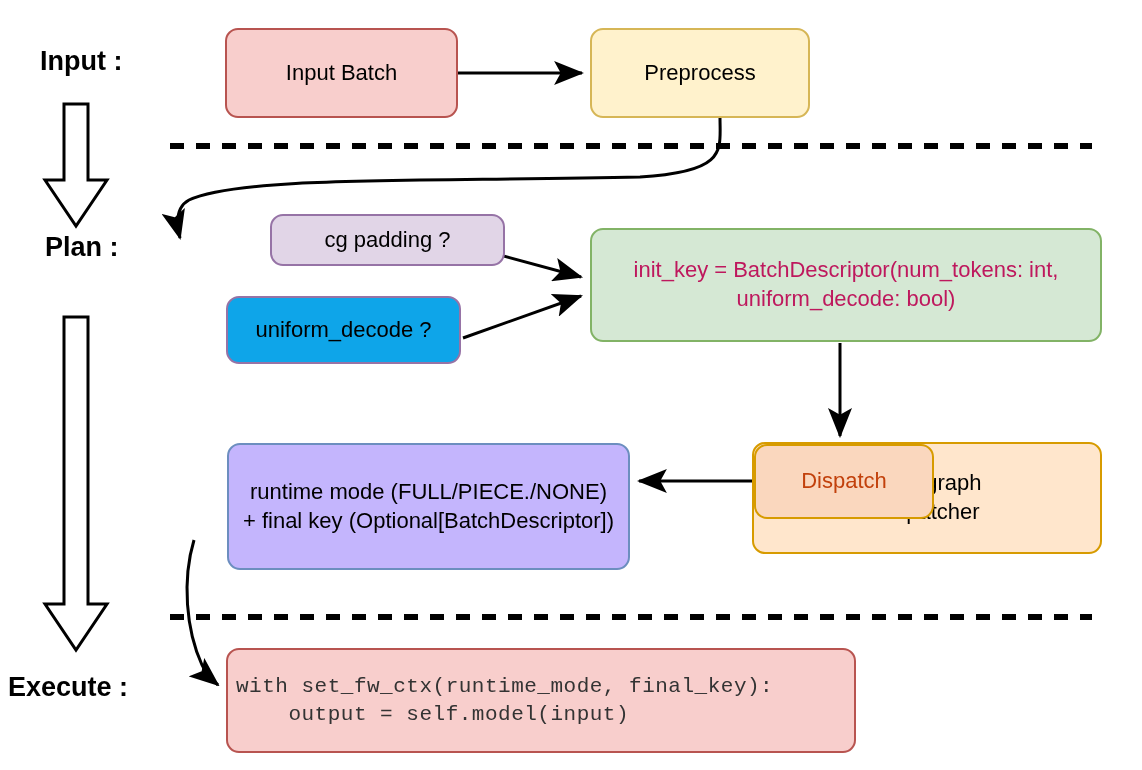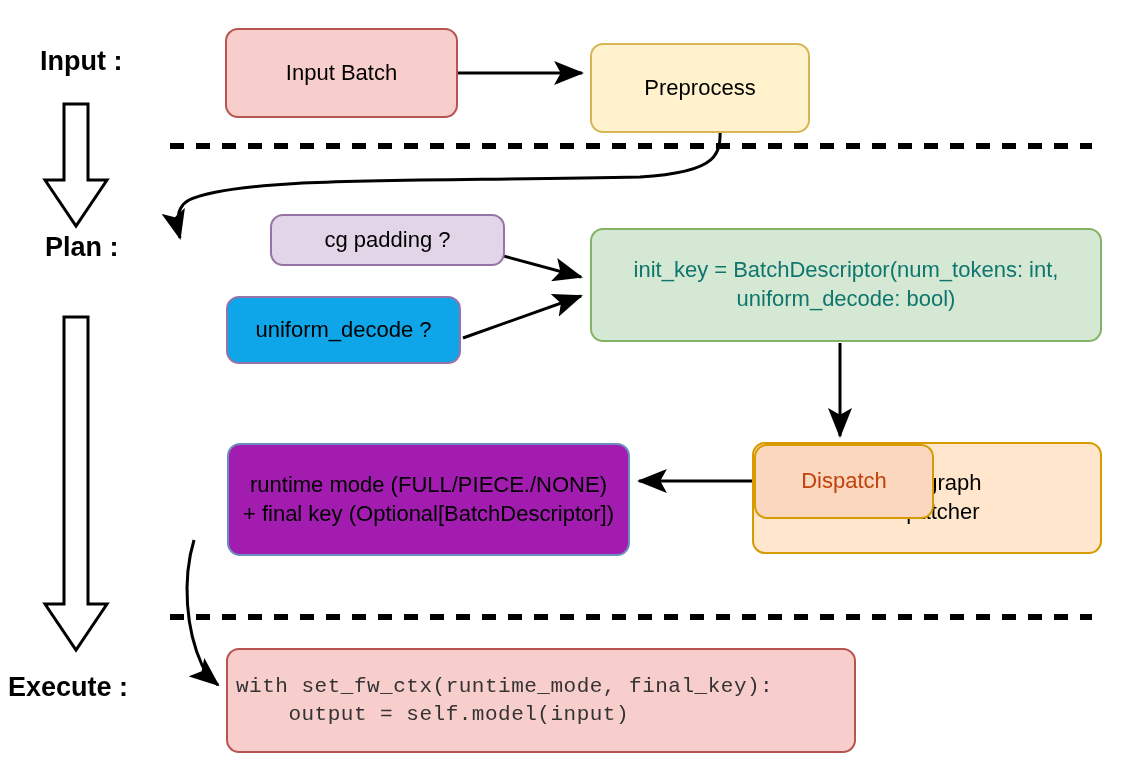--- a/index.html
+++ b/index.html
@@ -92,24 +92,24 @@
       </g>
   </svg>
 
   <div id="labels">
       <div class="stage-label" style="left: 40px; top: 46px;">Input :</div>
       <div class="stage-label" style="left: 45px; top: 232px;">Plan :</div>
       <div class="stage-label" style="left: 8px; top: 672px;">Execute :</div>
     </div>
   <div id="nodes">
       <div class="node" style="left: 225px; top: 28px; width: 233px; height: 90px; background: rgb(248, 206, 204); border-color: rgb(184, 84, 80); color: rgb(0, 0, 0);">Input Batch</div>
-      <div class="node" style="left: 590px; top: 43px; width: 220px; height: 90px; background: rgb(255, 242, 204); border-color: rgb(214, 182, 86); color: rgb(0, 0, 0);">Preprocess</div>
+      <div class="node" style="left: 590px; top: 28px; width: 220px; height: 90px; background: rgb(255, 242, 204); border-color: rgb(214, 182, 86); color: rgb(0, 0, 0);">Preprocess</div>
       <div class="node" style="left: 226px; top: 214px; width: 235px; height: 52px; background: rgb(225, 213, 231); border-color: rgb(150, 115, 166); color: rgb(0, 0, 0); margin-left: 44px;">cg padding ?</div>
       <div class="node" style="left: 226px; top: 296px; width: 235px; height: 68px; background: #0ea5e9; border-color: rgb(150, 115, 166); color: rgb(0, 0, 0);">uniform_decode ?</div>
-      <div class="node two-line" style="left: 590px; top: 228px; width: 512px; height: 114px; background: rgb(213, 232, 212); border-color: rgb(130, 179, 102); color: #0f766e;">init_key = BatchDescriptor(num_tokens: int,<br>uniform_decode: bool)</div>
+      <div class="node two-line" style="left: 590px; top: 228px; width: 512px; height: 114px; background: rgb(213, 232, 212); border-color: rgb(130, 179, 102); color: #be185d;">init_key = BatchDescriptor(num_tokens: int,<br>uniform_decode: bool)</div>
       <div class="node two-line" style="left: 752px; top: 442px; width: 350px; height: 112px; background: rgb(255, 230, 204); border-color: rgb(215, 155, 0); color: rgb(0, 0, 0);">Cudagraph<br>Dispatcher</div>
       <div class="node" style="left: 754px; top: 444px; width: 180px; height: 75px; background: rgb(250, 215, 190); border-color: rgb(215, 155, 0); color: #c2410c; z-index: 5;">Dispatch</div>
-      <div class="node two-line" style="left: 227px; top: 443px; width: 403px; height: 113px; background: #a21caf; border-color: rgb(108, 142, 191); color: rgb(0, 0, 0); text-align: center;">runtime mode (FULL/PIECE./NONE)<br>+ final key (Optional[BatchDescriptor])</div>
+      <div class="node two-line" style="left: 227px; top: 443px; width: 403px; height: 127px; background: #c4b5fd; border-color: rgb(108, 142, 191); color: rgb(0, 0, 0); text-align: center;">runtime mode (FULL/PIECE./NONE)<br>+ final key (Optional[BatchDescriptor])</div>
       <div class="node code two-line" style="left: 226px; top: 648px; width: 630px; height: 105px; background: rgb(248, 206, 204); border-color: rgb(184, 84, 80); color: rgb(51, 51, 51);">with set_fw_ctx(runtime_mode, final_key):
     output = self.model(input)</div>
     </div>
 
 </div>
 
 </body></html>

